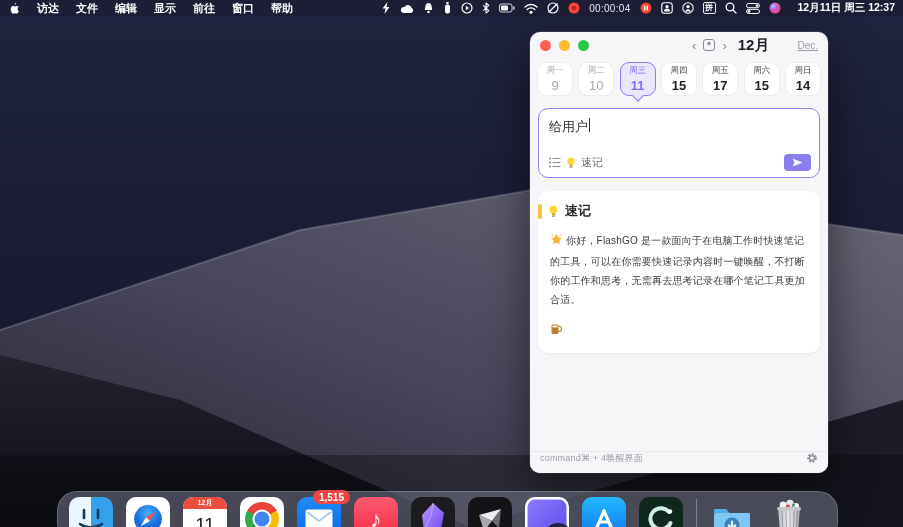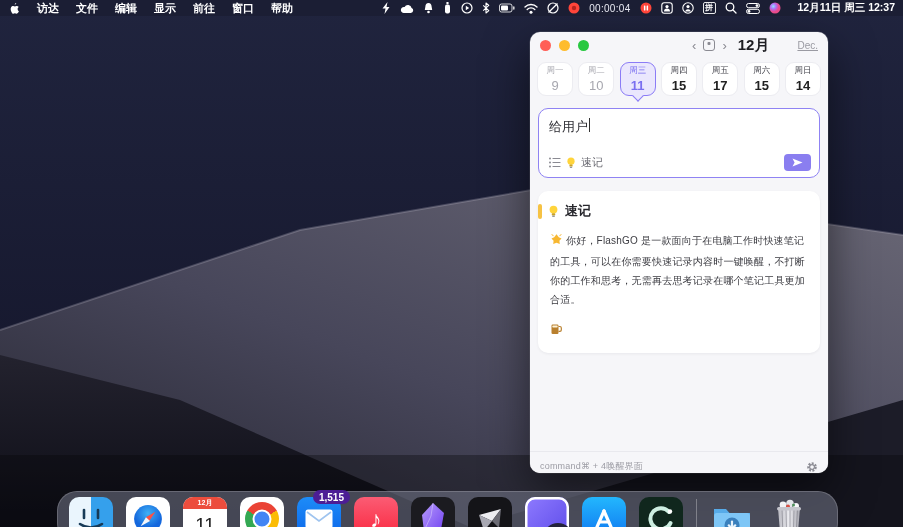--- a/index.html
+++ b/index.html
@@ -65,32 +65,32 @@
 
   .note-card { margin:13px 8px 0 8px; background:#fff; border-radius:10px; padding:11px 12px 12px 12px;
     box-shadow:0 1px 3px rgba(20,20,40,.06); }
   .note-head { display:flex; align-items:center; gap:6px; }
   .note-marker { width:4px; height:15px; border-radius:2px; background:#f6c244; margin-left:-12px; }
   .note-title { font-size:13px; font-weight:700; color:#26262c; }
   .note-para { margin-top:11px; font-size:10px; line-height:19px; color:#3c3c42; letter-spacing:.2px; }
   .note-para .p-icon { display:inline-block; vertical-align:-2px; margin-right:3px; }
 
   .win-footer { position:absolute; left:0; right:0; bottom:0; height:22px; border-top:1px solid #e9e9ee;
-    display:flex; align-items:flex-end; padding:0 10px; border-radius:0 0 10px 10px; background:#f6f6f9; }
+    display:flex; align-items:flex-start; padding:0 10px; border-radius:0 0 10px 10px; background:#f6f6f9; }
   .shortcut-hint { font-size:9px; color:#9c9ca4; letter-spacing:.2px; }
   .gear { margin-left:auto; display:flex; }
 
   
   #dock { position:absolute; left:57px; top:491px; width:781px; height:52px; z-index:30;
     background:rgba(118,122,140,.55); border:1px solid rgba(255,255,255,.18); border-radius:20px;
     display:flex; align-items:flex-start; gap:13px; padding:5px 11px; }
   .dock-item { position:relative; width:44px; height:44px; flex:0 0 auto; }
   .dk { width:44px; height:44px; border-radius:10px; position:relative; overflow:hidden; }
   .dock-sep { width:1px; height:40px; background:rgba(255,255,255,.3); margin:2px 0 0 0; flex:0 0 auto; }
-  .badge { position:absolute; top:-7px; right:-9px; background:#4c1d95; color:#fff; font-size:10px;
+  .badge { position:absolute; top:-7px; right:-9px; background:#ef4444; color:#fff; font-size:10px;
     font-weight:700; padding:1.5px 6px; border-radius:9px; z-index:5; }
   .dk-finder { background:linear-gradient(90deg,#eaf5fd 0 50%, #35a0ec 50% 100%); }
   .dk-cal { background:#fff; display:flex; flex-direction:column; }
   .dk-cal .cal-top { height:12px; background:#ec4d3d; color:#fff; font-size:7px; font-weight:700;
     display:flex; align-items:center; justify-content:center; }
   .dk-cal .cal-day { flex:1; display:flex; align-items:center; justify-content:center;
     font-size:19px; color:#222; font-weight:400; }
   .dk-chrome { background:#fff; display:flex; align-items:center; justify-content:center; }
   .chrome-disc { width:34px; height:34px; border-radius:50%;
     background:conic-gradient(from 60deg,#fbbc05 0 120deg,#34a853 0 240deg,#ea4335 0 360deg);

